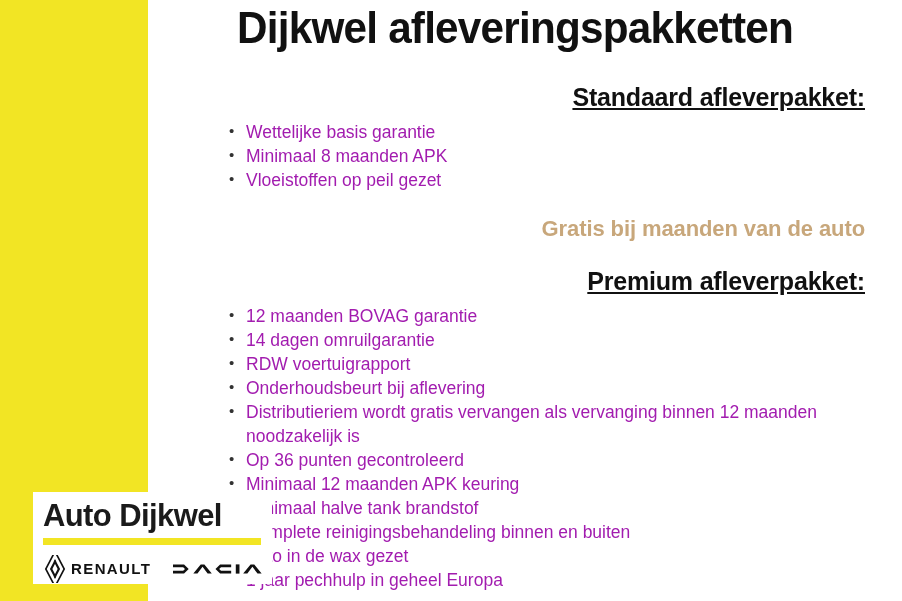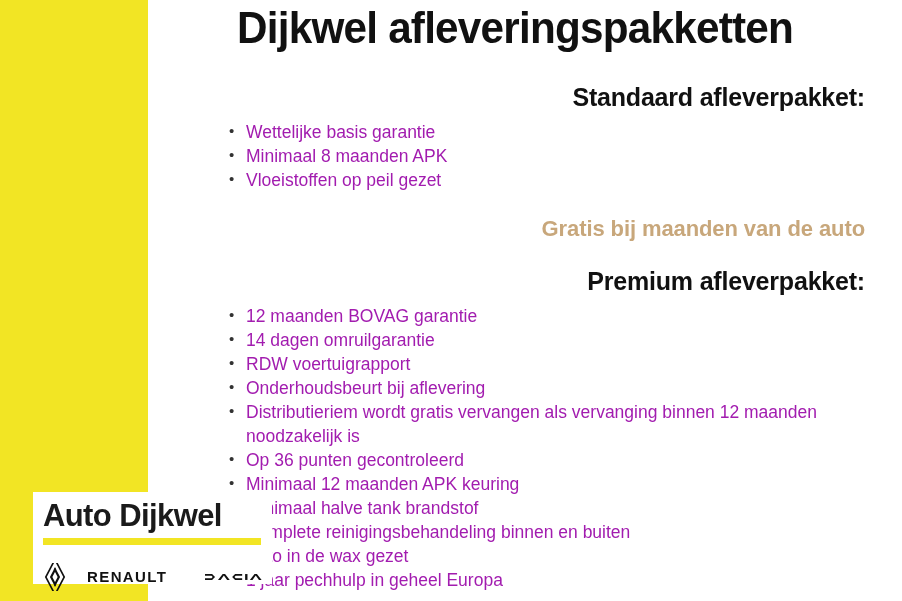--- a/index.html
+++ b/index.html
@@ -46,24 +46,24 @@
     line-height: 1.05;
     white-space: nowrap;
   }
   .logo-rule {
     margin-top: 5px;
     width: 218px;
     height: 7px;
     background: #f2e524;
   }
   .logo-brands {
-    margin-top: 17px;
+    margin-top: 9px;
     display: flex;
     align-items: center;
-    gap: 20px;
+    gap: 4px;
     height: 30px;
   }
   .renault-diamond {
     width: 24px;
     height: 30px;
     flex: 0 0 auto;
   }
   .renault-word {
     font-family: "Liberation Sans", sans-serif;
     font-weight: bold;
@@ -98,20 +98,21 @@
 
   .section-heading {
     margin: 0;
     font-family: "Liberation Sans", sans-serif;
     font-weight: bold;
     font-size: 25px;
     line-height: 1.2;
     letter-spacing: -0.2px;
     color: #111111;
     text-align: right;
+    text-decoration: underline;
   }
   .heading-standard { padding-top: 30px; }
   .heading-premium  { padding-top: 23px; }
 
   .pkg-list {
     margin: 8px 0 0 0;
     padding: 0 0 0 64px;
     list-style: none;
   }
   .pkg-list li {

